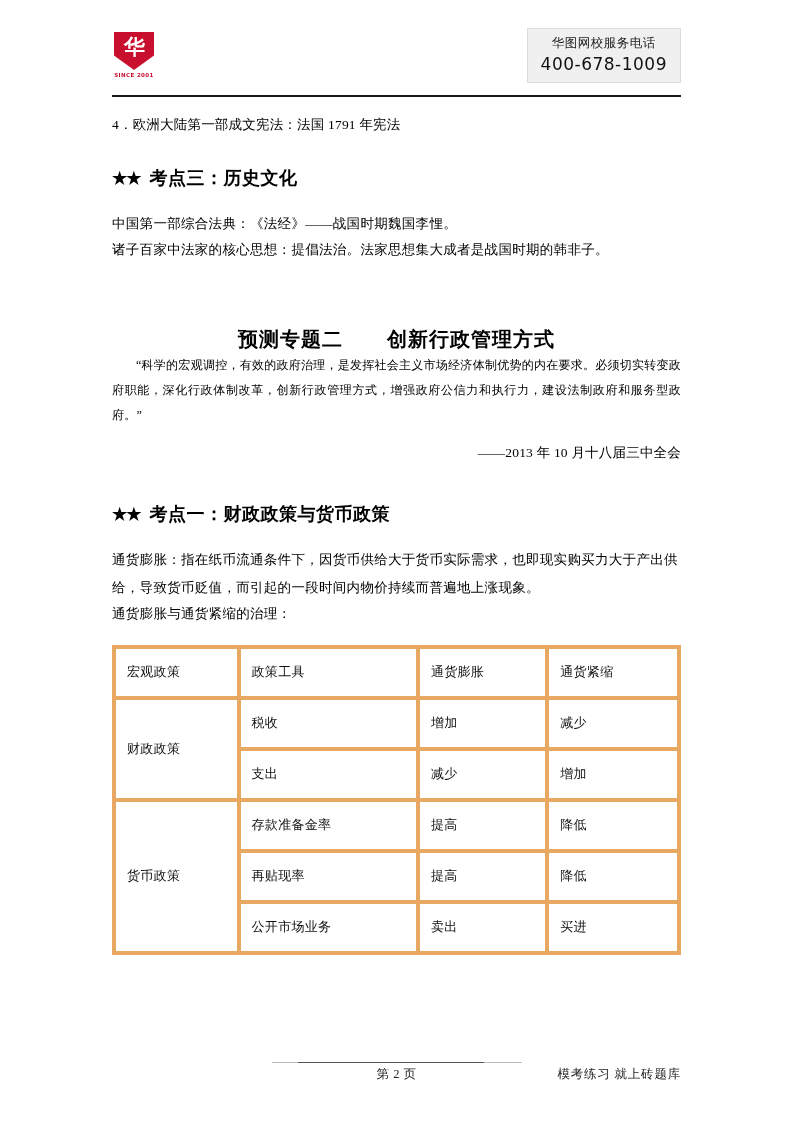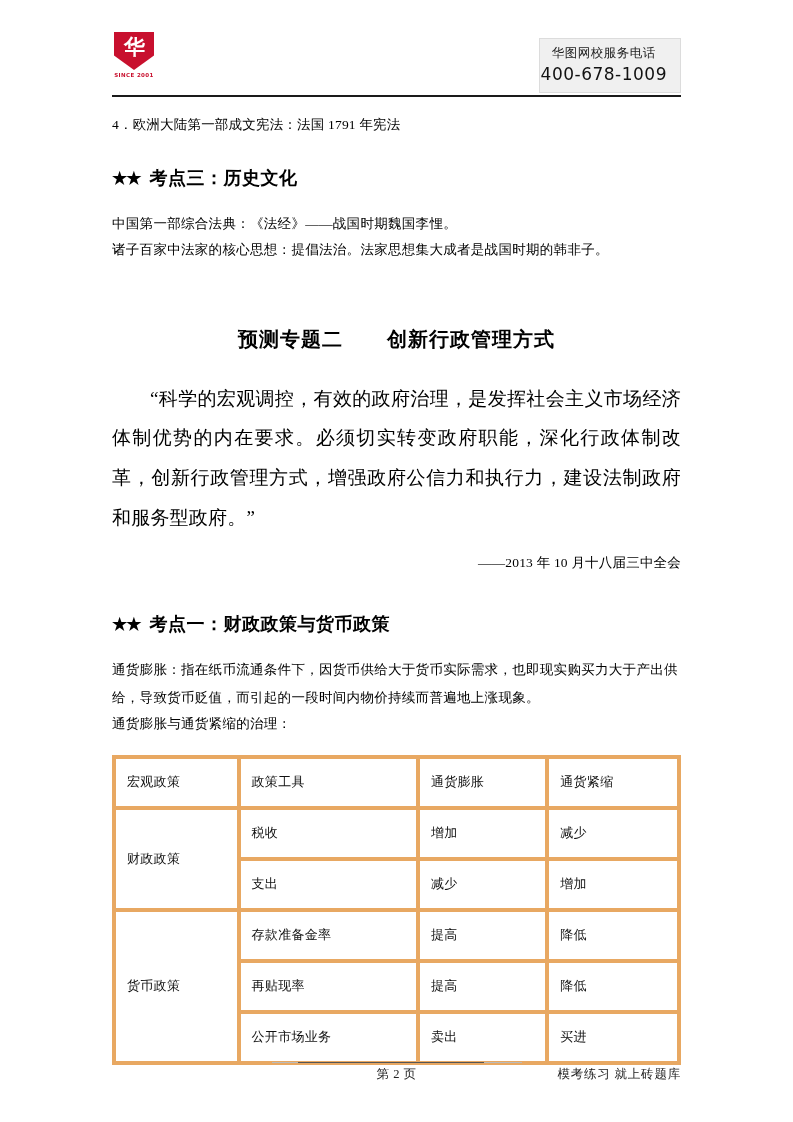--- a/index.html
+++ b/index.html
@@ -95,23 +95,23 @@
     font-weight: bold;
     color: #4A4A4A;
     letter-spacing: 3.2px;
     text-align: right;
     margin-top: 3px;
   }
 
   .contact-box {
     background: #F0F0F0;
     border: 1px solid #DCDCDC;
-    padding: 6px 13px 7px 1px;
+    padding: 6px 13px 7px 13px;
     text-align: center;
-    margin-top: 18px;
+    margin-top: 8px;
   }
   .contact-label {
     font-family: "Liberation Serif", serif;
     font-size: 12.5px;
     color: #222222;
     letter-spacing: 0.5px;
     line-height: 1.4;
   }
   .contact-phone {
     font-family: "DejaVu Sans", "Liberation Sans", sans-serif;
@@ -159,24 +159,23 @@
   .doc-title {
     text-align: center;
     font-size: 20px;
     font-weight: bold;
     letter-spacing: 1px;
     margin-top: 62px;
   }
   .doc-title .gap { display: inline-block; width: 44px; }
 
   .quote {
-    font-size: 19px;
+    font-size: 12px;
     line-height: 2.1;
     letter-spacing: 0.2px;
-    margin-top: 26px;
     text-align: justify;
     text-justify: inter-character;
   }
   .quote-indent { text-indent: 2em; }
 
   .attribution {
     font-size: 13.5px;
     text-align: right;
     margin-top: 16px;
     letter-spacing: 0.2px;

